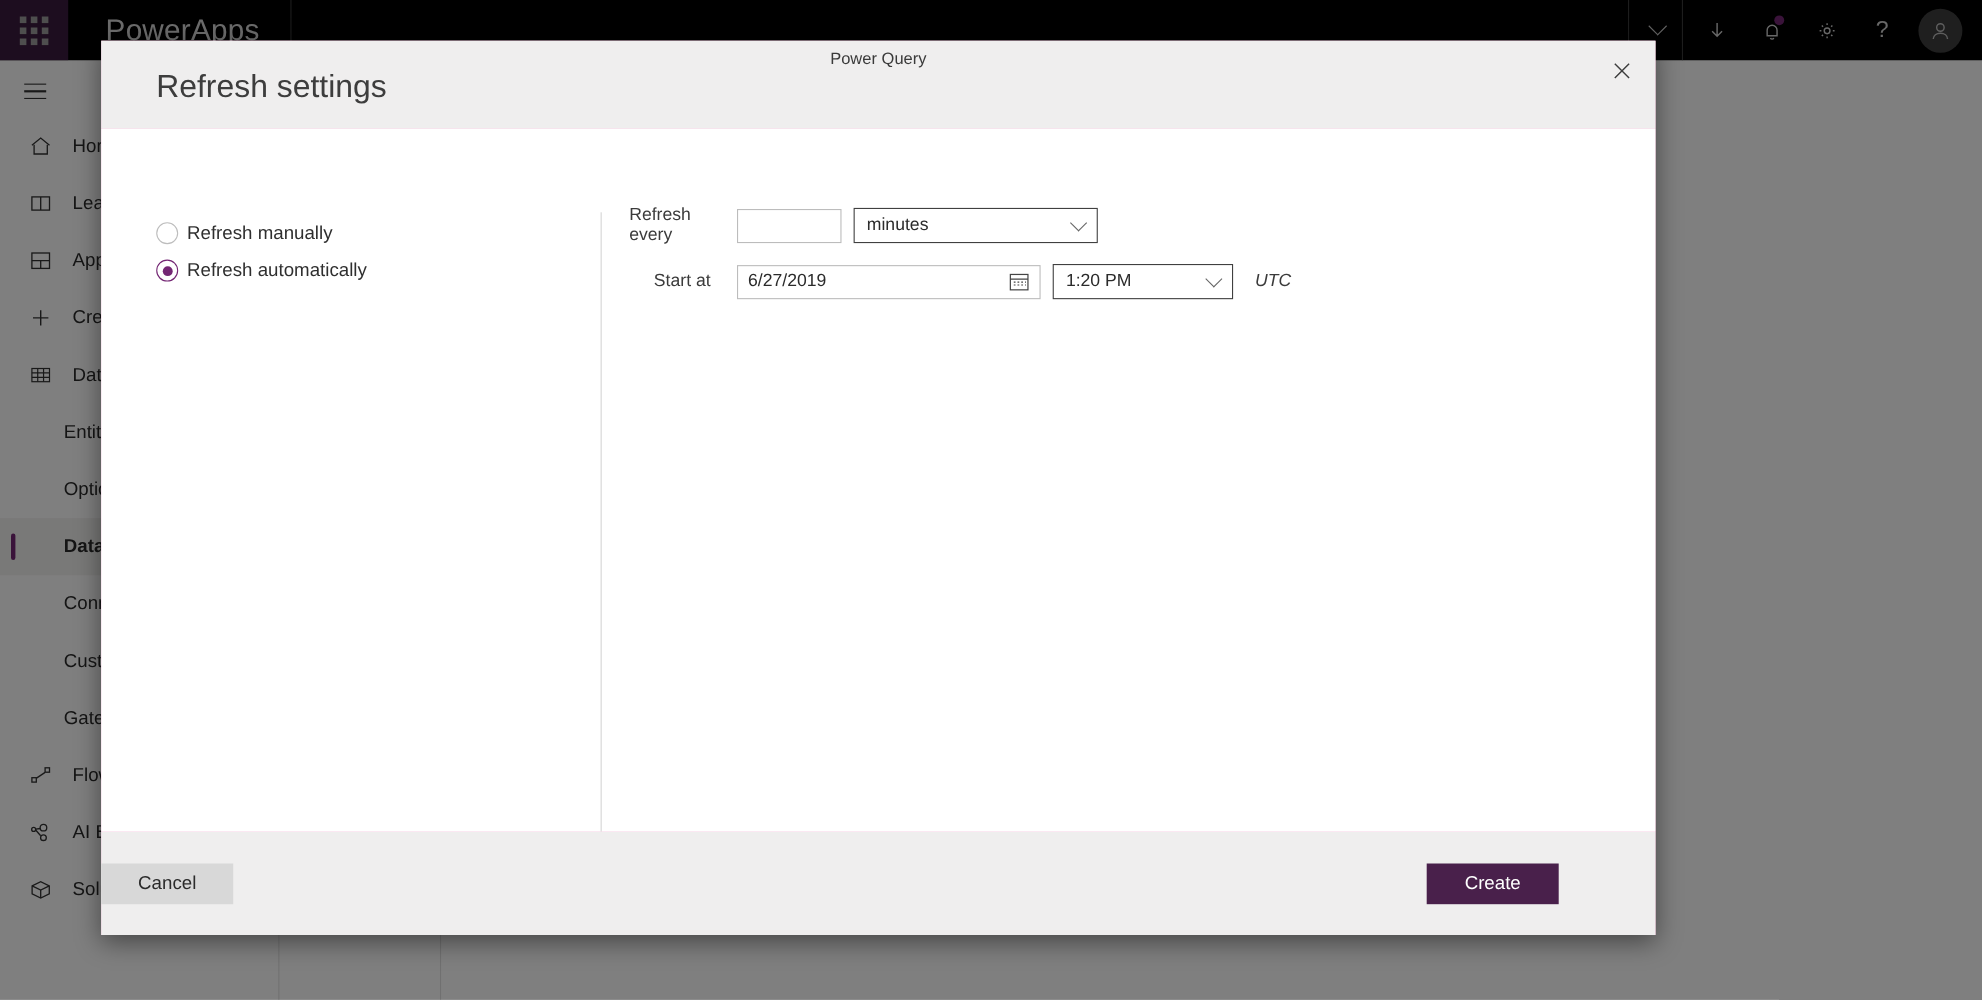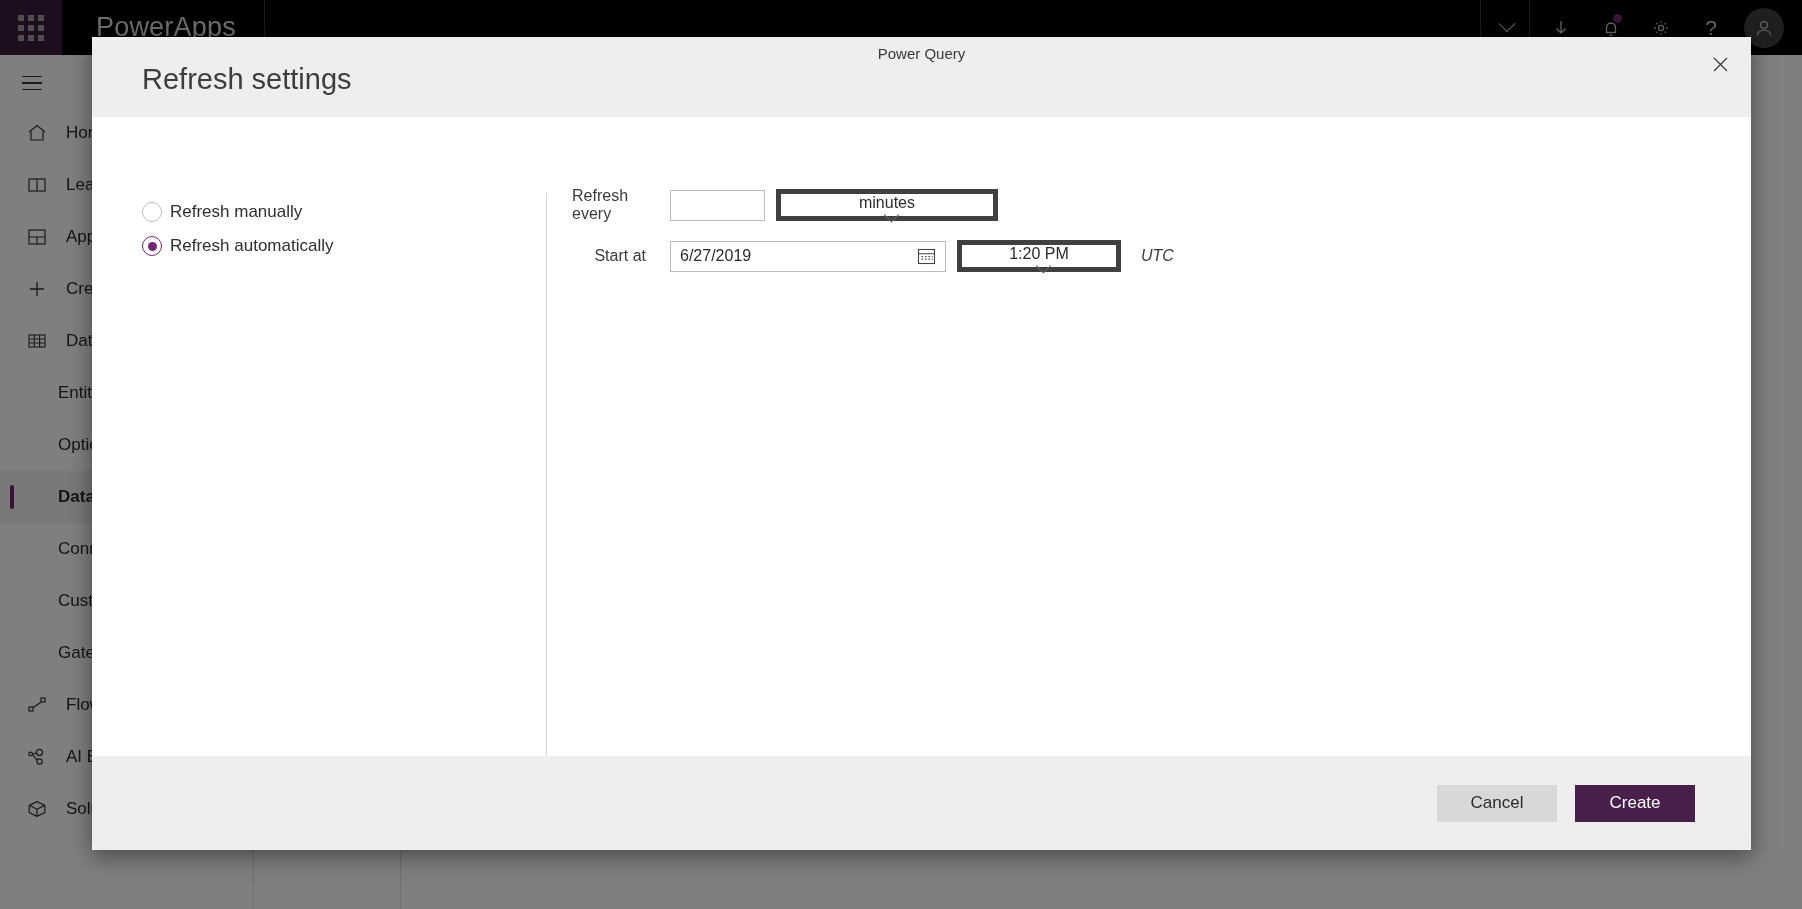--- a/index.html
+++ b/index.html
@@ -91,21 +91,21 @@
   
   #content-area { position: absolute; top: 55px; left: 255px; right: 0; bottom: 0; background: #fff; }
   #content-divider { position: absolute; left: 145px; top: 710px; width: 1px; bottom: 0; background: #e1e1e1; }
 
   
   #overlay {
     position: absolute; inset: 0; background: rgba(0,0,0,0.5);
     z-index: 50;
   }
   #dialog {
-    position: absolute; left: 92px; top: 37px; width: 1659px; height: 813px;
+    position: absolute; left: 92px; top: 37px; width: 1413px; height: 813px;
     background: #f9a8d4; box-shadow: 0 6px 22px rgba(0,0,0,0.45);
     display: flex; flex-direction: column; z-index: 60;
   }
   #dialog-header {
     height: 80px; background: #efeeee; position: relative; flex: none;
   }
   #dialog-subtitle {
     position: absolute; top: 8px; left: 0; right: 0; text-align: center;
     font-size: 15px; color: #3a3a3a;
   }
@@ -150,23 +150,23 @@
   .field-label.right { text-align: right; padding-right: 14px; width: 88px; }
 
   .text-input {
     height: 31px; border: 1px solid #bcbcbc; background: #fff;
     font-size: 16px; color: #2b2b2b; padding: 0 9px;
     font-family: "Liberation Sans", sans-serif; outline: none;
   }
   #refresh-interval-input { width: 95px; margin-left: 10px; }
 
   .select-box {
-    height: 32px; border: 5px solid #404040; background: #fff;
+    height: 32px; border: 1px solid #404040; background: #fff;
     display: flex; align-items: center; justify-content: space-between;
-    padding: 0 11px; font-size: 16px; color: #2b2b2b; cursor: pointer; flex-direction: column;
+    padding: 0 11px; font-size: 16px; color: #2b2b2b; cursor: pointer;
   }
   #refresh-unit-select { width: 222px; margin-left: 11px; }
   #start-time-select { width: 164px; margin-left: 11px; }
   .select-chev {
     width: 11px; height: 11px; border-right: 1.5px solid #666;
     border-bottom: 1.5px solid #666; transform: rotate(45deg) translate(-2px,-2px);
     flex: none; margin-left: 8px;
   }
 
   #start-date-wrap {
@@ -174,22 +174,22 @@
   }
   #start-date-input { width: 276px; padding-right: 64px; }
   #calendar-icon {
     position: absolute; right: 10px; top: 50%; transform: translateY(-50%);
     width: 19px; height: 19px; color: #444; pointer-events: none;
   }
   #utc-label { font-size: 16px; color: #3b3b3b; margin-left: 20px; font-style: italic; }
 
   #dialog-footer {
     height: 94px; background: #efeeee; flex: none;
-    display: flex; align-items: center; justify-content: flex-end;
-    padding-right: 56px; gap: 18px;
+    display: flex; align-items: center; justify-content: space-between;
+    padding-right: 88px; gap: 18px;
   }
   .footer-btn {
     min-width: 120px; height: 37px; border: none; font-size: 17px;
     cursor: pointer; font-family: "Liberation Sans", sans-serif; padding: 0 20px;
   }
   #cancel-button { background: #d8d8d8; color: #2b2b2b; }
   #create-button { background: #49204b; color: #ffffff; }
 </style>
 </head>
 <body>

